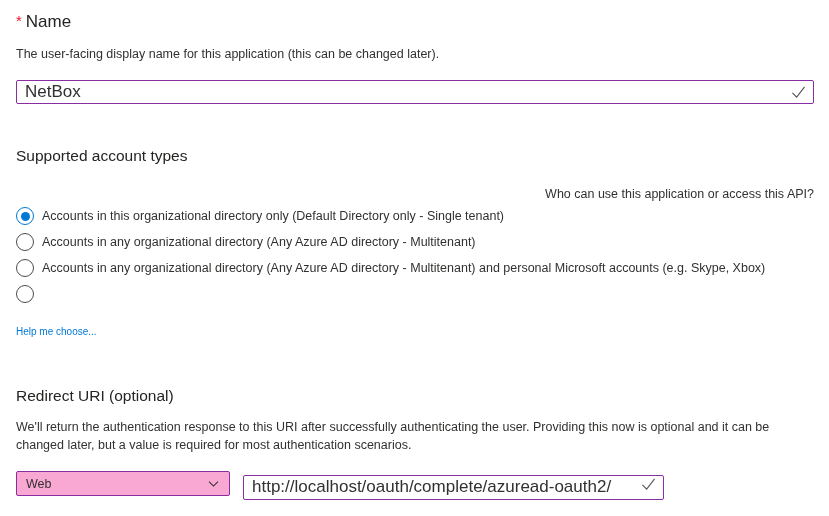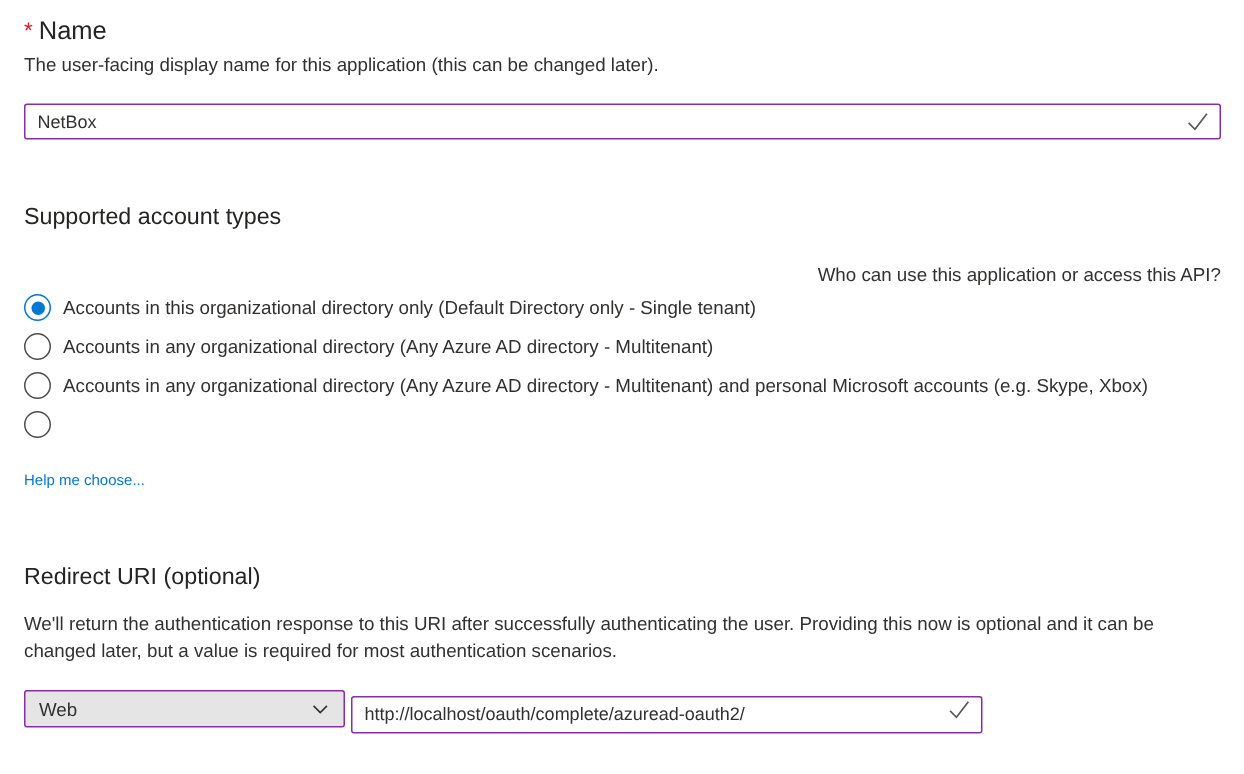--- a/index.html
+++ b/index.html
@@ -28,36 +28,36 @@
     line-height: 20px;
     font-weight: 400;
     color: #252423;
   }
   .body-text {
     font-size: 12.5px;
     line-height: 18px;
     color: #323130;
   }
 
-  .field-hint { margin-top: 2px; }
+  .field-hint { margin-top: 12px; }
 
   .text-input-wrap {
     position: relative;
     margin-top: 17px;
     width: 798px;
     height: 24px;
   }
   .text-input {
     width: 100%;
     height: 100%;
     border: 1px solid var(--input-border, #8a2da2);
     border-radius: 2px;
     padding: 0 16px 0 8px;
     font-family: "Liberation Sans", "DejaVu Sans", sans-serif;
-    font-size: 12px;
+    font-size: 17px;
     color: #323130;
     outline: none;
     background: #fff;
   }
   .valid-icon {
     position: absolute;
     right: 8px;
     top: 50%;
     transform: translateY(-50%);
     width: 15px;
@@ -120,39 +120,39 @@
     margin-top: 17px;
     display: flex;
     align-items: center;
   }
   .dropdown {
     position: relative;
     width: 214px;
     height: 25px;
     border: 1px solid var(--input-border, #8a2da2);
     border-radius: 2px;
-    background: #e5e5e5;
+    background: #f9a8d4;
     display: flex;
     align-items: center;
     padding: 0 30px 0 9px;
     cursor: pointer;
   }
   .dropdown-value { font-size: 12.5px; color: #323130; }
   .chevron-icon {
     position: absolute;
     right: 9px;
     top: 50%;
     transform: translateY(-50%);
     width: 13px;
     height: 13px;
     pointer-events: none;
   }
   .uri-input-wrap {
     position: relative;
-    margin-left: 4px;
+    margin-left: 13px;
     width: 421px;
     height: 18px;
   }
 </style>
 </head>
 <body>
 
 <div>
   <h2 class="section-title-lg"><span class="required-asterisk">*</span><span>Name</span></h2>
   <div class="body-text field-hint">The user-facing display name for this application (this can be changed later).</div>

